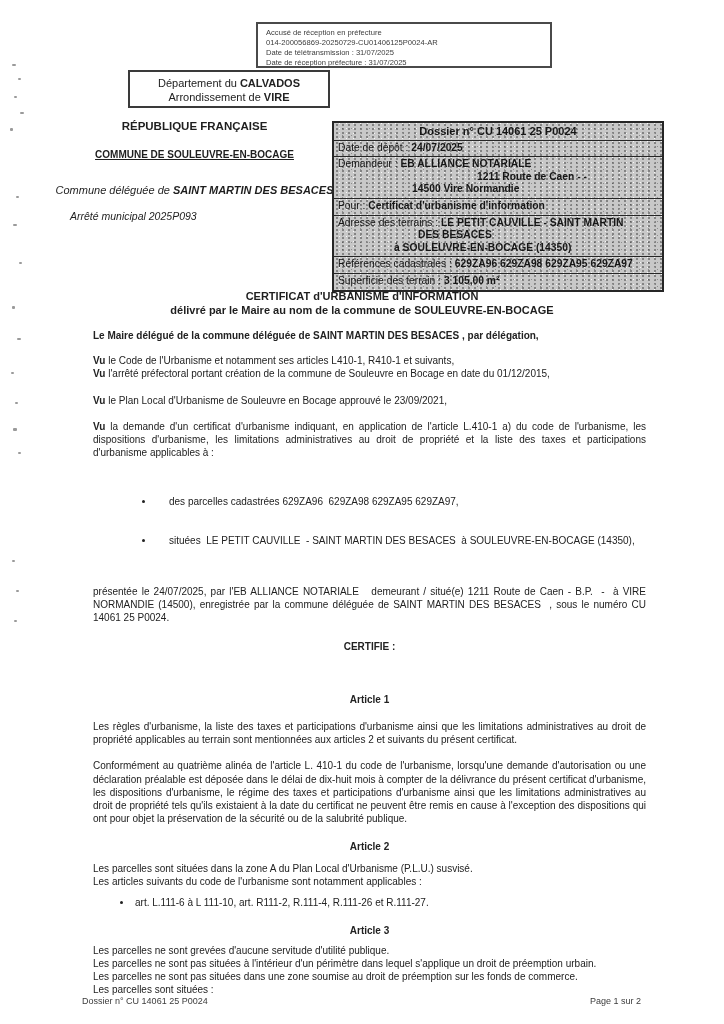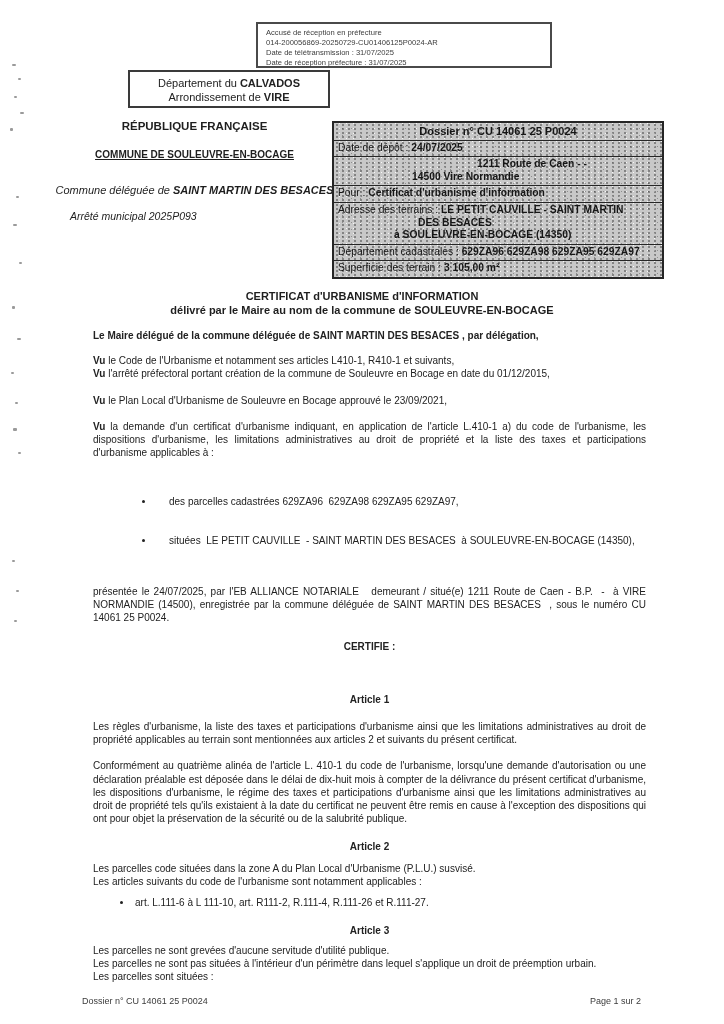--- a/index.html
+++ b/index.html
@@ -95,30 +95,31 @@
   <div class="republique">RÉPUBLIQUE FRANÇAISE</div>
   <div class="commune">COMMUNE DE SOULEUVRE-EN-BOCAGE</div>
   <div class="deleguee"><span>Commune déléguée de </span><span class="b">SAINT MARTIN DES BESACES</span></div>
 </div>
 <div class="abs arrete">Arrêté municipal 2025P093</div>
 
 <div class="abs dossier-table">
   <div class="dt-row dt-header noisy">Dossier n° CU 14061 25 P0024</div>
   <div class="dt-row noisy"><span>Date de dépôt : </span><span class="b">24/07/2025</span></div>
   <div class="dt-row noisy">
+    <div><span>Demandeur : </span><span class="b">EB ALLIANCE NOTARIALE</span></div>
     <div class="b indent1">1211 Route de Caen -  -</div>
     <div class="b indent2">14500 Vire Normandie</div>
   </div>
   <div class="dt-row noisy"><span>Pour : </span><span class="b">Certificat d'urbanisme d'information</span></div>
   <div class="dt-row noisy">
     <div><span>Adresse des terrains : </span><span class="b">LE PETIT CAUVILLE  - SAINT MARTIN</span></div>
     <div class="b indent3">DES BESACES</div>
     <div class="b indent4">à SOULEUVRE-EN-BOCAGE (14350)</div>
   </div>
-  <div class="dt-row noisy"><span>Département cadastrales : </span><span class="b">629ZA96  629ZA98 629ZA95 629ZA97</span></div>
+  <div class="dt-row noisy"><span>Références cadastrales : </span><span class="b">629ZA96  629ZA98 629ZA95 629ZA97</span></div>
   <div class="dt-row noisy"><span>Superficie des terrain : </span><span class="b">3 105,00 m²</span></div>
 </div>
 
 <div class="abs doc-title">
   <div>CERTIFICAT d'URBANISME d'INFORMATION</div>
   <div>délivré par le Maire au nom de la commune de SOULEUVRE-EN-BOCAGE</div>
 </div>
 
 <div class="abs body-flow">
   <p class="b" style="margin-bottom:12px;">Le Maire délégué de la commune déléguée de SAINT MARTIN DES BESACES , par délégation,</p>
@@ -139,29 +140,30 @@
 
   <p class="just prewrap" style="margin-bottom:15px;">présentée le 24/07/2025, par l'EB ALLIANCE NOTARIALE   demeurant / situé(e) 1211 Route de Caen - B.P.  -  à VIRE NORMANDIE (14500), enregistrée par la commune déléguée de SAINT MARTIN DES BESACES  , sous le numéro CU 14061 25 P0024.</p>
 
   <p class="center-h" style="margin-bottom:15px;">CERTIFIE :</p>
 
   <p class="center-h" style="margin-bottom:14px;margin-top:40px;">Article 1</p>
   <p class="just" style="margin-bottom:13px;">Les règles d'urbanisme, la liste des taxes et participations d'urbanisme ainsi que les limitations administratives au droit de propriété applicables au terrain sont mentionnées aux articles 2 et suivants du présent certificat.</p>
   <p class="just" style="margin-bottom:15px;">Conformément au quatrième alinéa de l'article L. 410-1 du code de l'urbanisme, lorsqu'une demande d'autorisation ou une déclaration préalable est déposée dans le délai de dix-huit mois à compter de la délivrance du présent certificat d'urbanisme, les dispositions d'urbanisme, le régime des taxes et participations d'urbanisme ainsi que les limitations administratives au droit de propriété tels qu'ils existaient à la date du certificat ne peuvent être remis en cause à l'exception des dispositions qui ont pour objet la préservation de la sécurité ou de la salubrité publique.</p>
 
   <p class="center-h" style="margin-bottom:8px;">Article 2</p>
-  <p style="margin-bottom:0;">Les parcelles code situées dans la zone A du Plan Local d'Urbanisme (P.L.U.) susvisé.</p>
+  <p style="margin-bottom:0;">Les parcelles sont situées dans la zone A du Plan Local d'Urbanisme (P.L.U.) susvisé.</p>
   <p style="margin-bottom:8px;">Les articles suivants du code de l'urbanisme sont notamment applicables :</p>
   <ul class="blt2" style="margin-bottom:15px;">
     <li>art. L.111-6 à L 111-10, art. R111-2, R.111-4, R.111-26 et R.111-27.</li>
   </ul>
 
   <p class="center-h" style="margin-bottom:6px;">Article 3</p>
   <p style="margin-bottom:0;">Les parcelles ne sont grevées d'aucune servitude d'utilité publique.</p>
   <p class="just" style="margin-bottom:0;">Les parcelles ne sont pas situées à l'intérieur d'un périmètre dans lequel s'applique un droit de préemption urbain.</p>
+  <p style="margin-bottom:0;">Les parcelles ne sont pas situées dans une zone soumise au droit de préemption sur les fonds de commerce.</p>
   <p style="margin-bottom:0;">Les parcelles sont situées :</p>
 </div>
 
 <div class="abs footer-left">Dossier n° CU 14061 25 P0024</div>
 <div class="abs footer-right">Page 1 sur 2</div>
 
 <div>
   <div class="speck" style="left:12px;top:64px;width:4px;height:2px;"></div>
   <div class="speck" style="left:18px;top:78px;width:3px;height:2px;"></div>
   <div class="speck" style="left:14px;top:96px;width:3px;height:2px;"></div>

